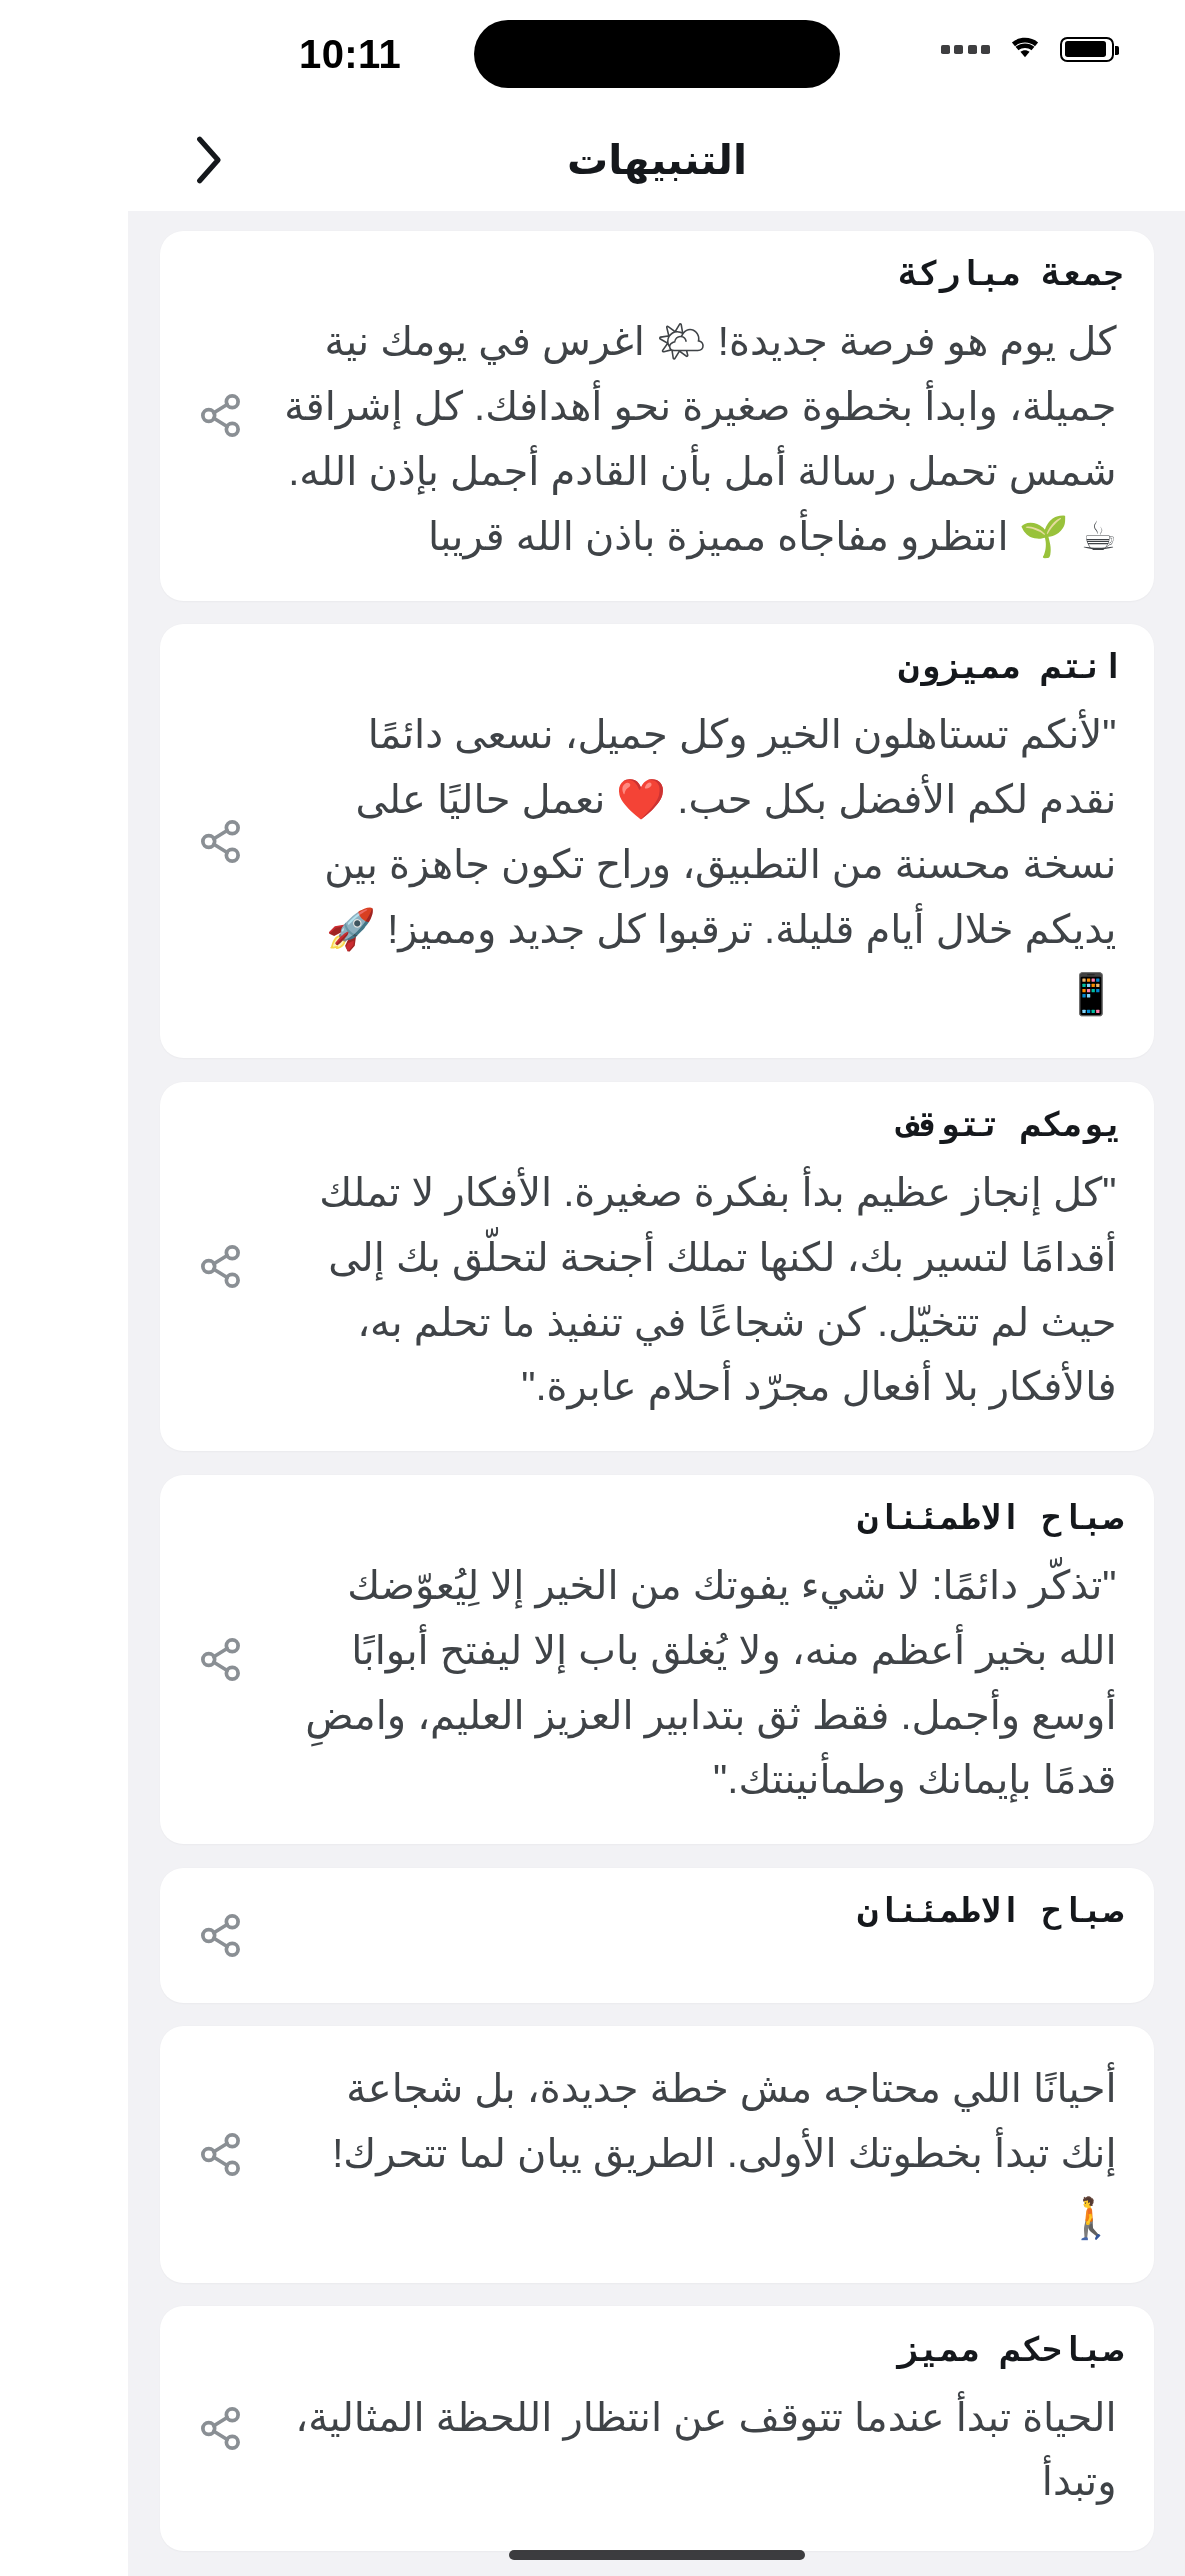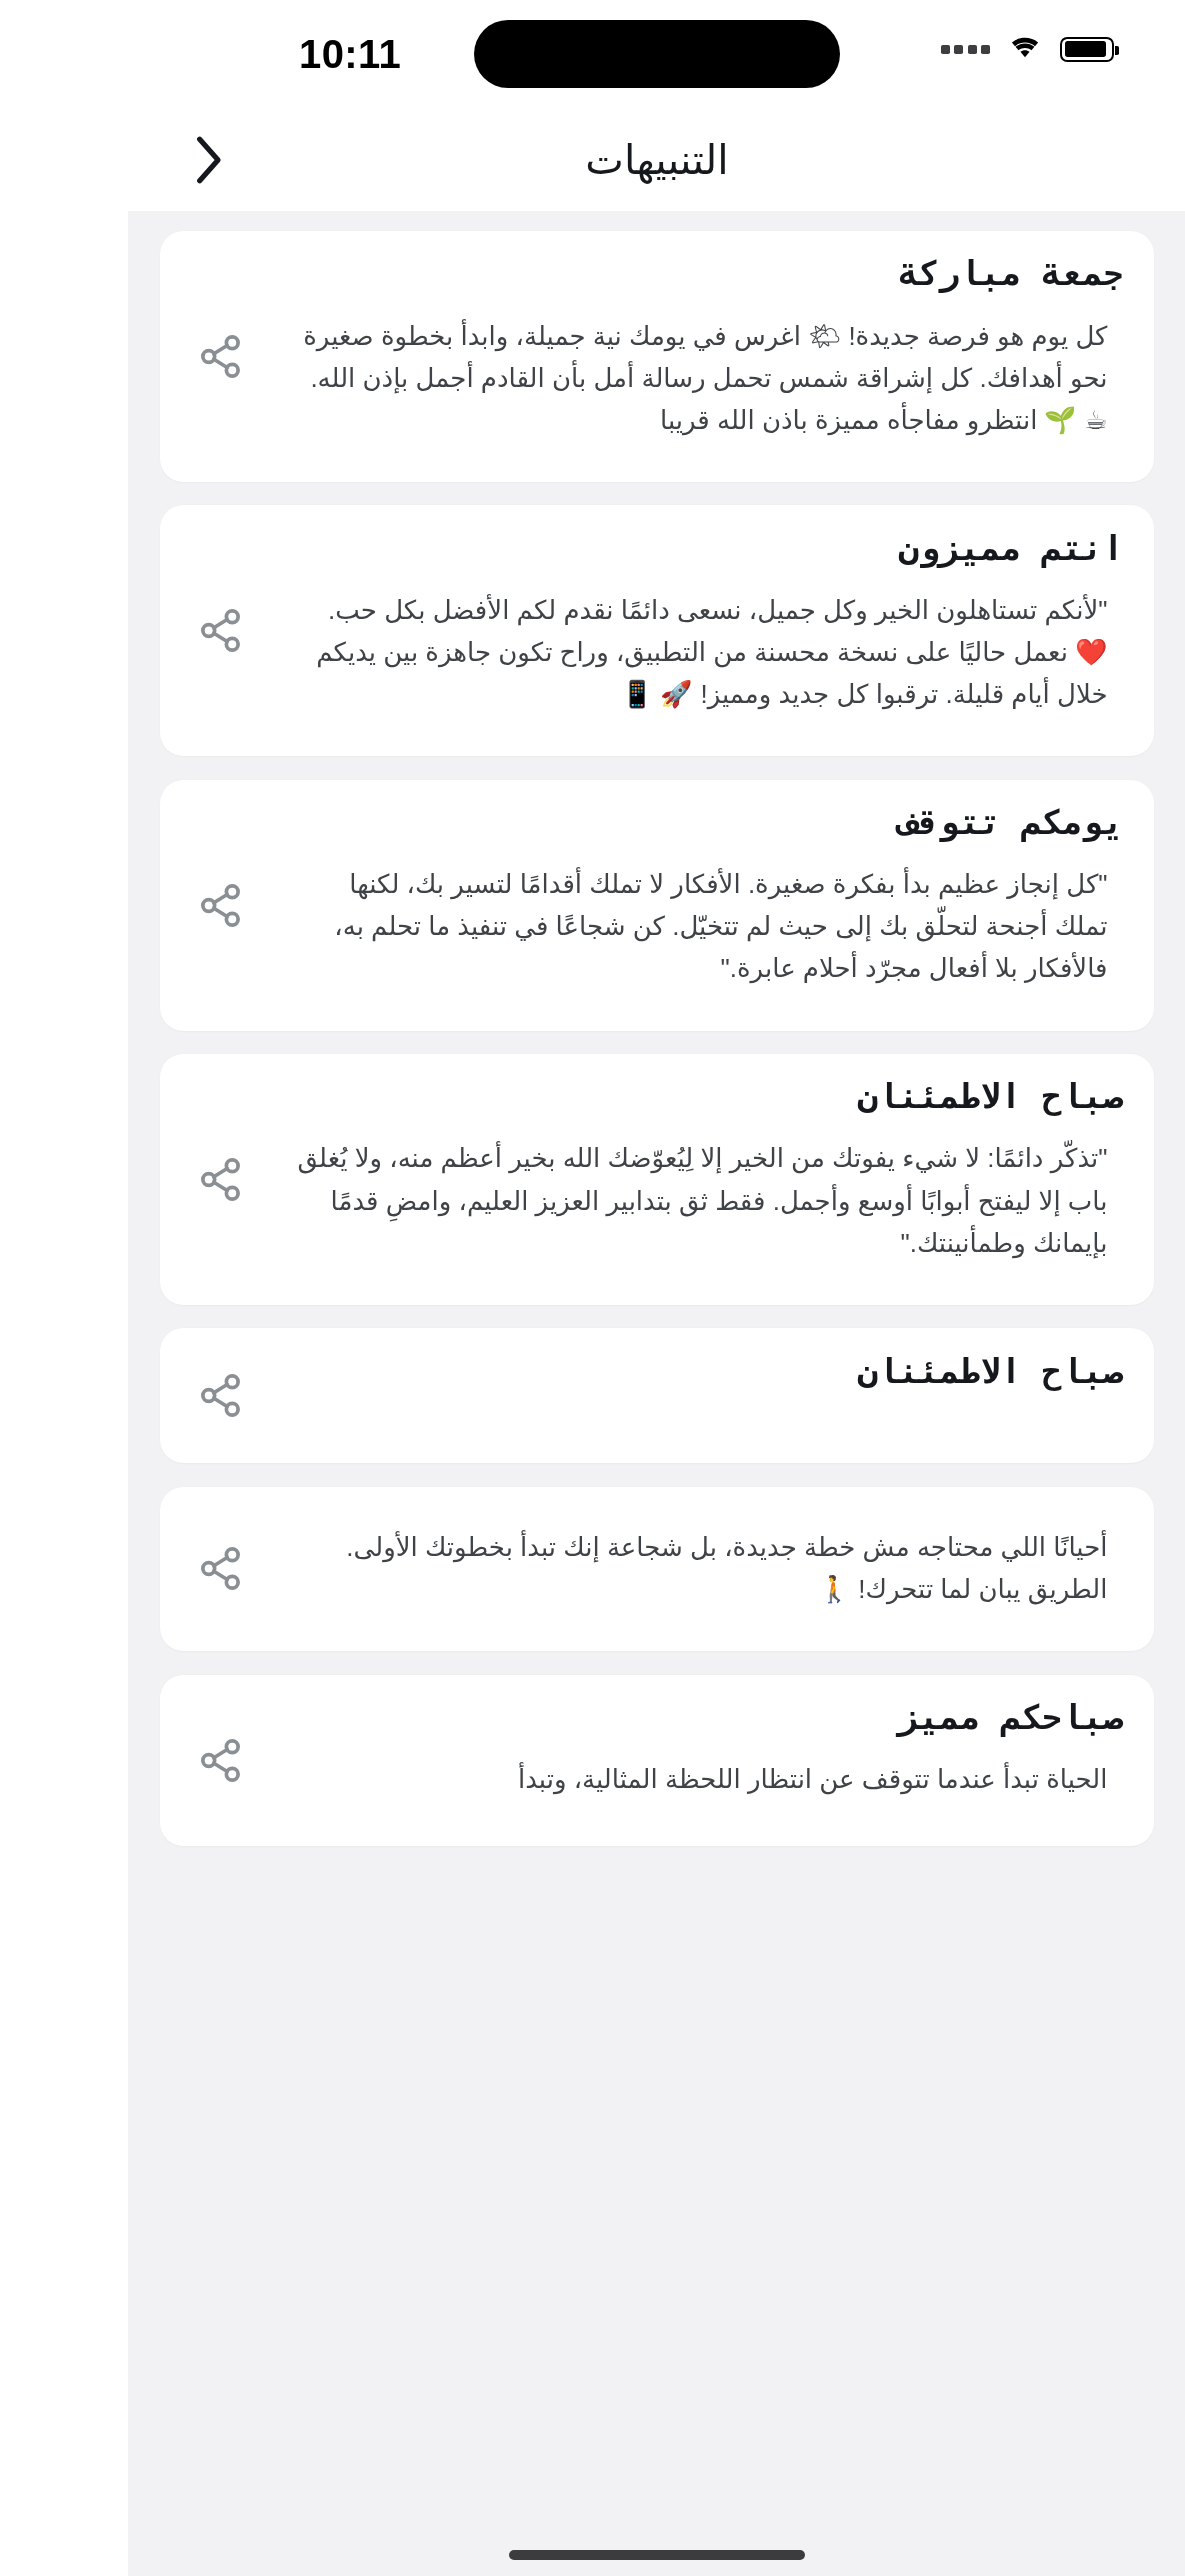--- a/index.html
+++ b/index.html
@@ -92,21 +92,21 @@
     position: relative;
     flex: 0 0 103px;
     height: 103px;
     background: #ffffff;
     display: flex;
     align-items: center;
     justify-content: center;
   }
   .nav-title {
     font-size: 41px;
-    font-weight: 400;
+    font-weight: 700;
     color: #15181c;
   }
   .nav-back {
     position: absolute;
     left: 56px;
     top: 50%;
     transform: translateY(-50%);
     width: 49px; height: 49px;
     display: flex;
     align-items: center;
@@ -134,25 +134,25 @@
   .card-title {
     font-size: 34px;
     font-weight: 700;
     color: #15181c;
     text-align: right;
     margin: 0 0 10.8px 0;
     line-height: 1.3;
     font-family: Liberation Mono, monospace;
   }
   .card-body {
-    font-size: 26px;
+    font-size: 40px;
     line-height: 1.62;
     color: #3f4347;
     text-align: right;
-    margin: 16px;
+    margin: 7px;
     padding-left: 86px;
     white-space: pre-wrap;
     word-break: break-word;
   }
   .share {
     position: absolute;
     left: 27px;
     top: 50%;
     transform: translateY(-50%);
     width: 66px; height: 66px;

